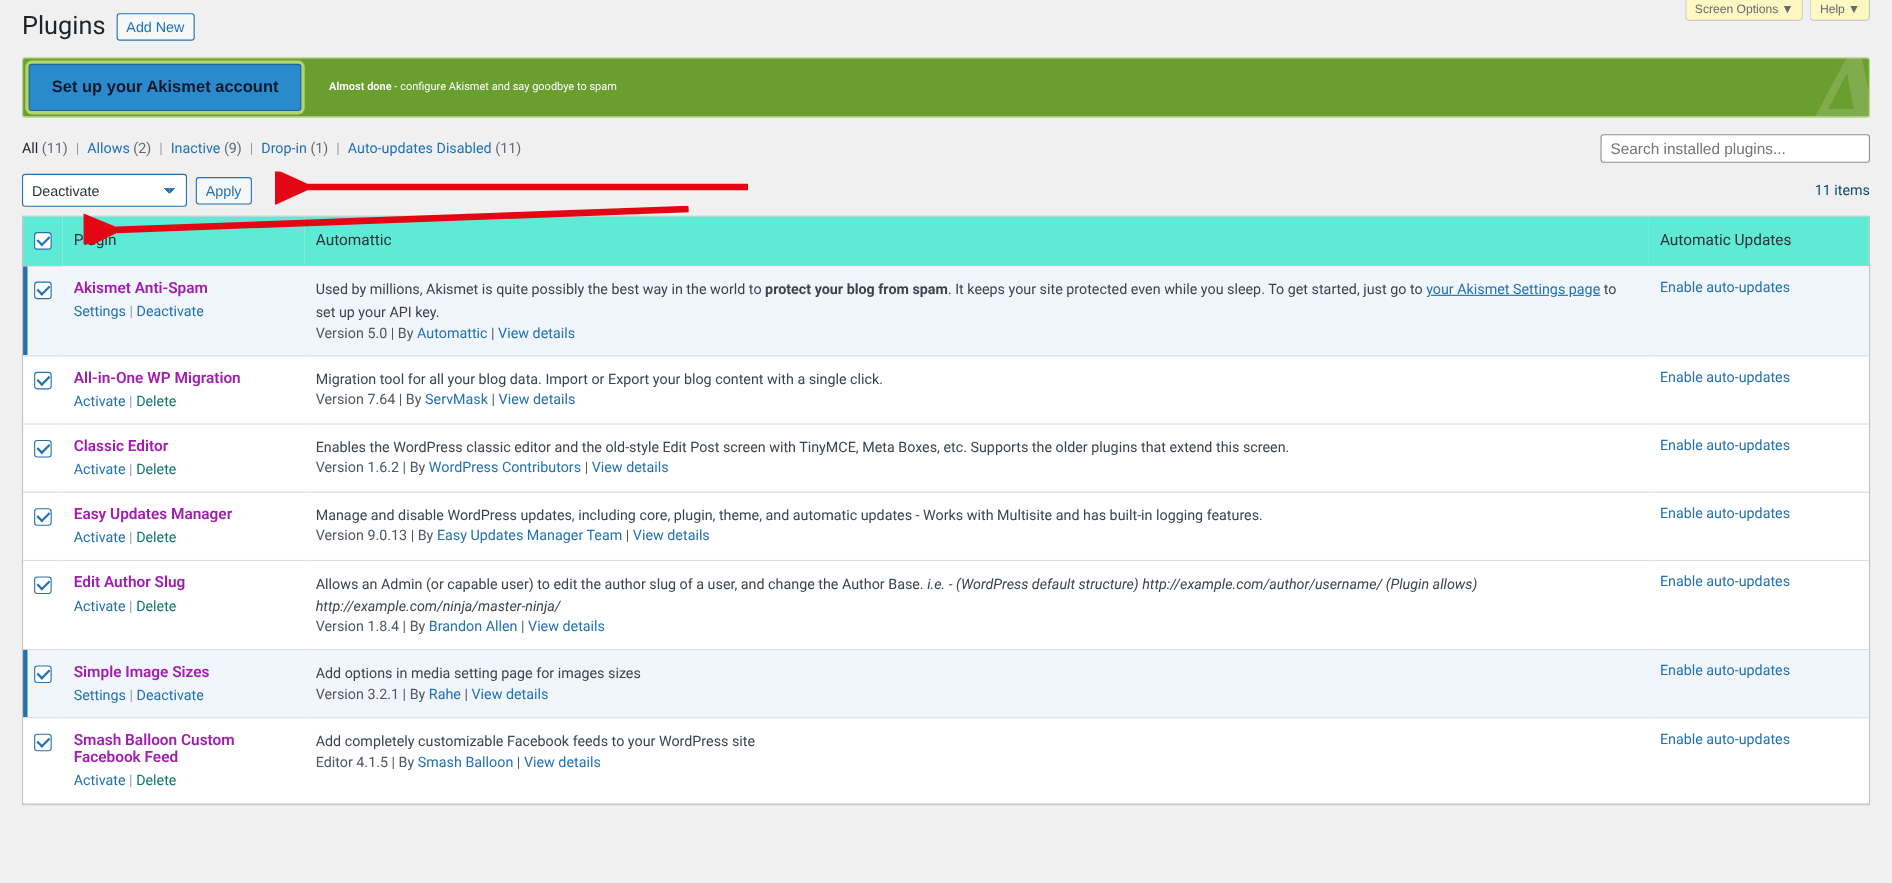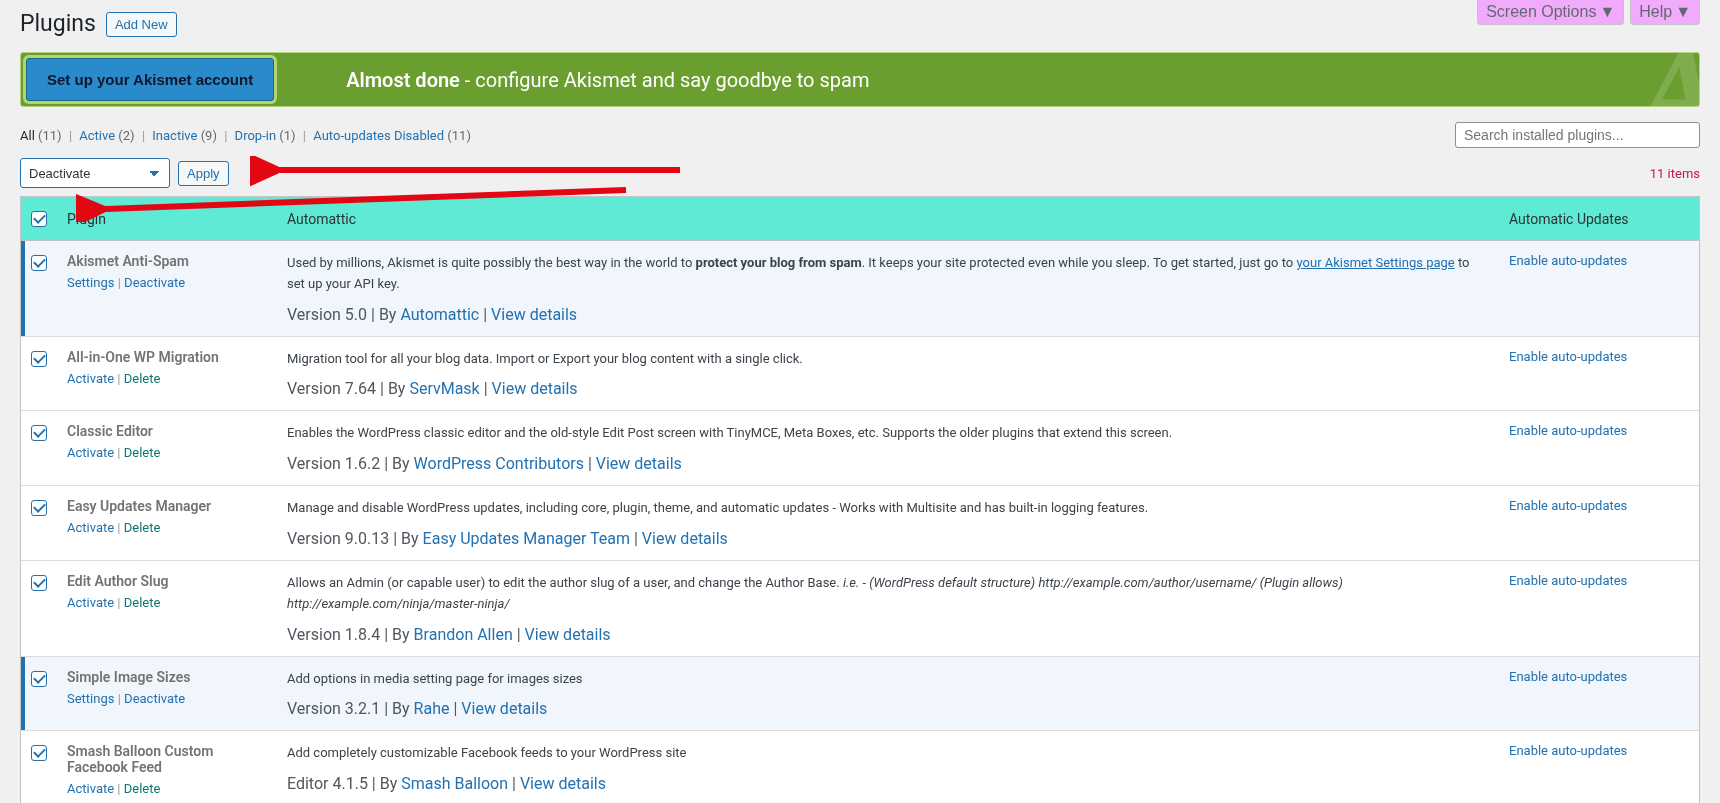--- a/index.html
+++ b/index.html
@@ -14,22 +14,22 @@
   .header-row { display: flex; align-items: flex-end; gap: 10px; margin-bottom: 15px; }
   h1 { font-size: 23px; font-weight: 400; color: #1d2327; }
   .btn-outline {
     border: 1px solid #2271b1; background: #f6f7f7; color: #2271b1;
     padding: 4px 8px; font-size: 13px; border-radius: 3px; cursor: pointer;
   }
   .top-right {
     position: absolute; top: 0; right: 20px; display: flex; gap: 6px;
   }
   .screen-btn {
-    border: 1px solid #c3c4c7; border-top: none; background: #f0abfc; color: #646970;
-    padding: 3px 8px; font-size: 16px; border-radius: 0 0 4px 4px; cursor: pointer;
+    border: 1px solid #c3c4c7; border-top: none; background: #fef9c3; color: #646970;
+    padding: 3px 8px; font-size: 11px; border-radius: 0 0 4px 4px; cursor: pointer;
     display: flex; align-items: center; gap: 3px;
   }
   .banner {
     background: #4f8a10;
     background: linear-gradient(#6a9e2e,#6a9e2e);
     border: 1px solid #b4d47f;
     border-radius: 3px;
     padding: 5px;
     display: flex; align-items: center; gap: 25px;
     margin-bottom: 15px;
@@ -39,21 +39,21 @@
   .banner-bg {
     position: absolute; right: -20px; top: -30px; font-size: 120px;
     color: rgba(255,255,255,0.15); font-family: Georgia, serif; font-style: italic; font-weight: bold;
     pointer-events: none;
   }
   .banner .cta {
     background: #2a8bcc; border: 1px solid #1b6698; color: #0f172a;
     font-size: 15px; font-weight: 600; padding: 12px 20px; border-radius: 3px;
     box-shadow: 0 0 0 3px #b3d46f; cursor: pointer;
   }
-  .banner .msg { color: #fff; font-size: 20px; margin-left: 47px; }
+  .banner .msg { color: #fff; font-size: 10px; }
   .banner .msg strong { font-weight: 600; }
   .filters-row {
     display: flex; justify-content: space-between; align-items: center; margin-bottom: 10px;
   }
   .filters-row .left { font-size: 13px; color: #646970; }
   .filters-row .left .sep { color: #999; margin: 0 4px; }
   .filters-row .search {
     width: 245px; padding: 4px 8px; border: 1px solid #8c8f94; border-radius: 3px;
     font-size: 14px; background: #fff;
   }
@@ -65,44 +65,44 @@
   .select-bulk {
     border: 1px solid #2271b1; border-radius: 3px; padding: 2px 24px 2px 8px;
     font-size: 13px; background: #fff; color: #2c3338; height: 30px; min-width: 150px;
     appearance: none; -webkit-appearance: none;
     background-image: linear-gradient(45deg, transparent 50%, #2271b1 50%), linear-gradient(135deg, #2271b1 50%, transparent 50%);
     background-position: calc(100% - 15px) 12px, calc(100% - 10px) 12px;
     background-size: 5px 5px, 5px 5px;
     background-repeat: no-repeat;
     cursor: pointer;
   }
-  .count { font-size: 13px; color: #be185d; }
+  .count { font-size: 13px; color: #0c4a6e; }
 
   .arrow {
     position: absolute; pointer-events: none;
   }
 
   table.plugins {
     width: 100%; border-spacing: 0; background: #fff; border: 1px solid #c3c4c7;
     box-shadow: 0 1px 1px rgba(0,0,0,0.04);
   }
   table.plugins thead th {
     text-align: left; font-weight: 400; font-size: 14px; color: #2c3338;
     padding: 10px 10px; border-bottom: 1px solid #c3c4c7; background: #5eead4;
   }
   table.plugins th.cb, table.plugins td.cb { width: 30px; text-align: center; vertical-align: top; padding-top: 14px; padding-left:10px;}
   table.plugins td { padding: 12px 10px; vertical-align: top; font-size: 13px; border-bottom: 1px solid #dcdcde; }
   table.plugins tr.active td { background: #f0f6fc; }
   table.plugins tr.active td:first-child { box-shadow: inset 4px 0 0 #2271b1; }
-  .plugin-name { font-weight: 600; color: #737373; font-size: 14px; }
+  .plugin-name { font-weight: 600; color: #a21caf; font-size: 14px; }
   .row-actions { margin-top: 6px; font-size: 13px; }
   .row-actions .sep { color: #999; }
   .delete { color: #0f766e; }
   .desc-line { color: #3c434a; line-height: 1.6; }
-  .meta-line { margin-top: 10px; color: #50575e; font-size: 16px; }
+  .meta-line { color: #50575e; font-size: 13px; }
   .col-auto { width: 200px; }
   .col-name { width: 220px; }
 
   input[type=checkbox] {
     width: 16px; height: 16px; border: 1px solid #8c8f94; border-radius: 3px;
     appearance: none; -webkit-appearance: none; background: #fff; cursor: pointer; position: relative;
   }
   input[type=checkbox]:checked {
     background: #fff; border-color: #2271b1;
   }
@@ -135,21 +135,21 @@
   <button class="cta">Set up your Akismet account</button>
   <div class="msg">
     <strong>Almost done</strong><span> - configure Akismet and say goodbye to spam</span>
   </div>
 </div>
 
 <div class="filters-row">
   <div class="left">
     <span style="color:#1d2327;"><span>All</span> <span style="color:#646970;">(11)</span></span>
     <span class="sep">|</span>
-    <a><span>Active</span> <span style="color:#646970;">(2)</span></a>
+    <a><span>Allows</span> <span style="color:#646970;">(2)</span></a>
     <span class="sep">|</span>
     <a><span>Inactive</span> <span style="color:#646970;">(9)</span></a>
     <span class="sep">|</span>
     <a><span>Drop-in</span> <span style="color:#646970;">(1)</span></a>
     <span class="sep">|</span>
     <a><span>Auto-updates Disabled</span> <span style="color:#646970;">(11)</span></a>
   </div>
   <input class="search" type="text" placeholder="Search installed plugins..." style="">
 </div>
 

